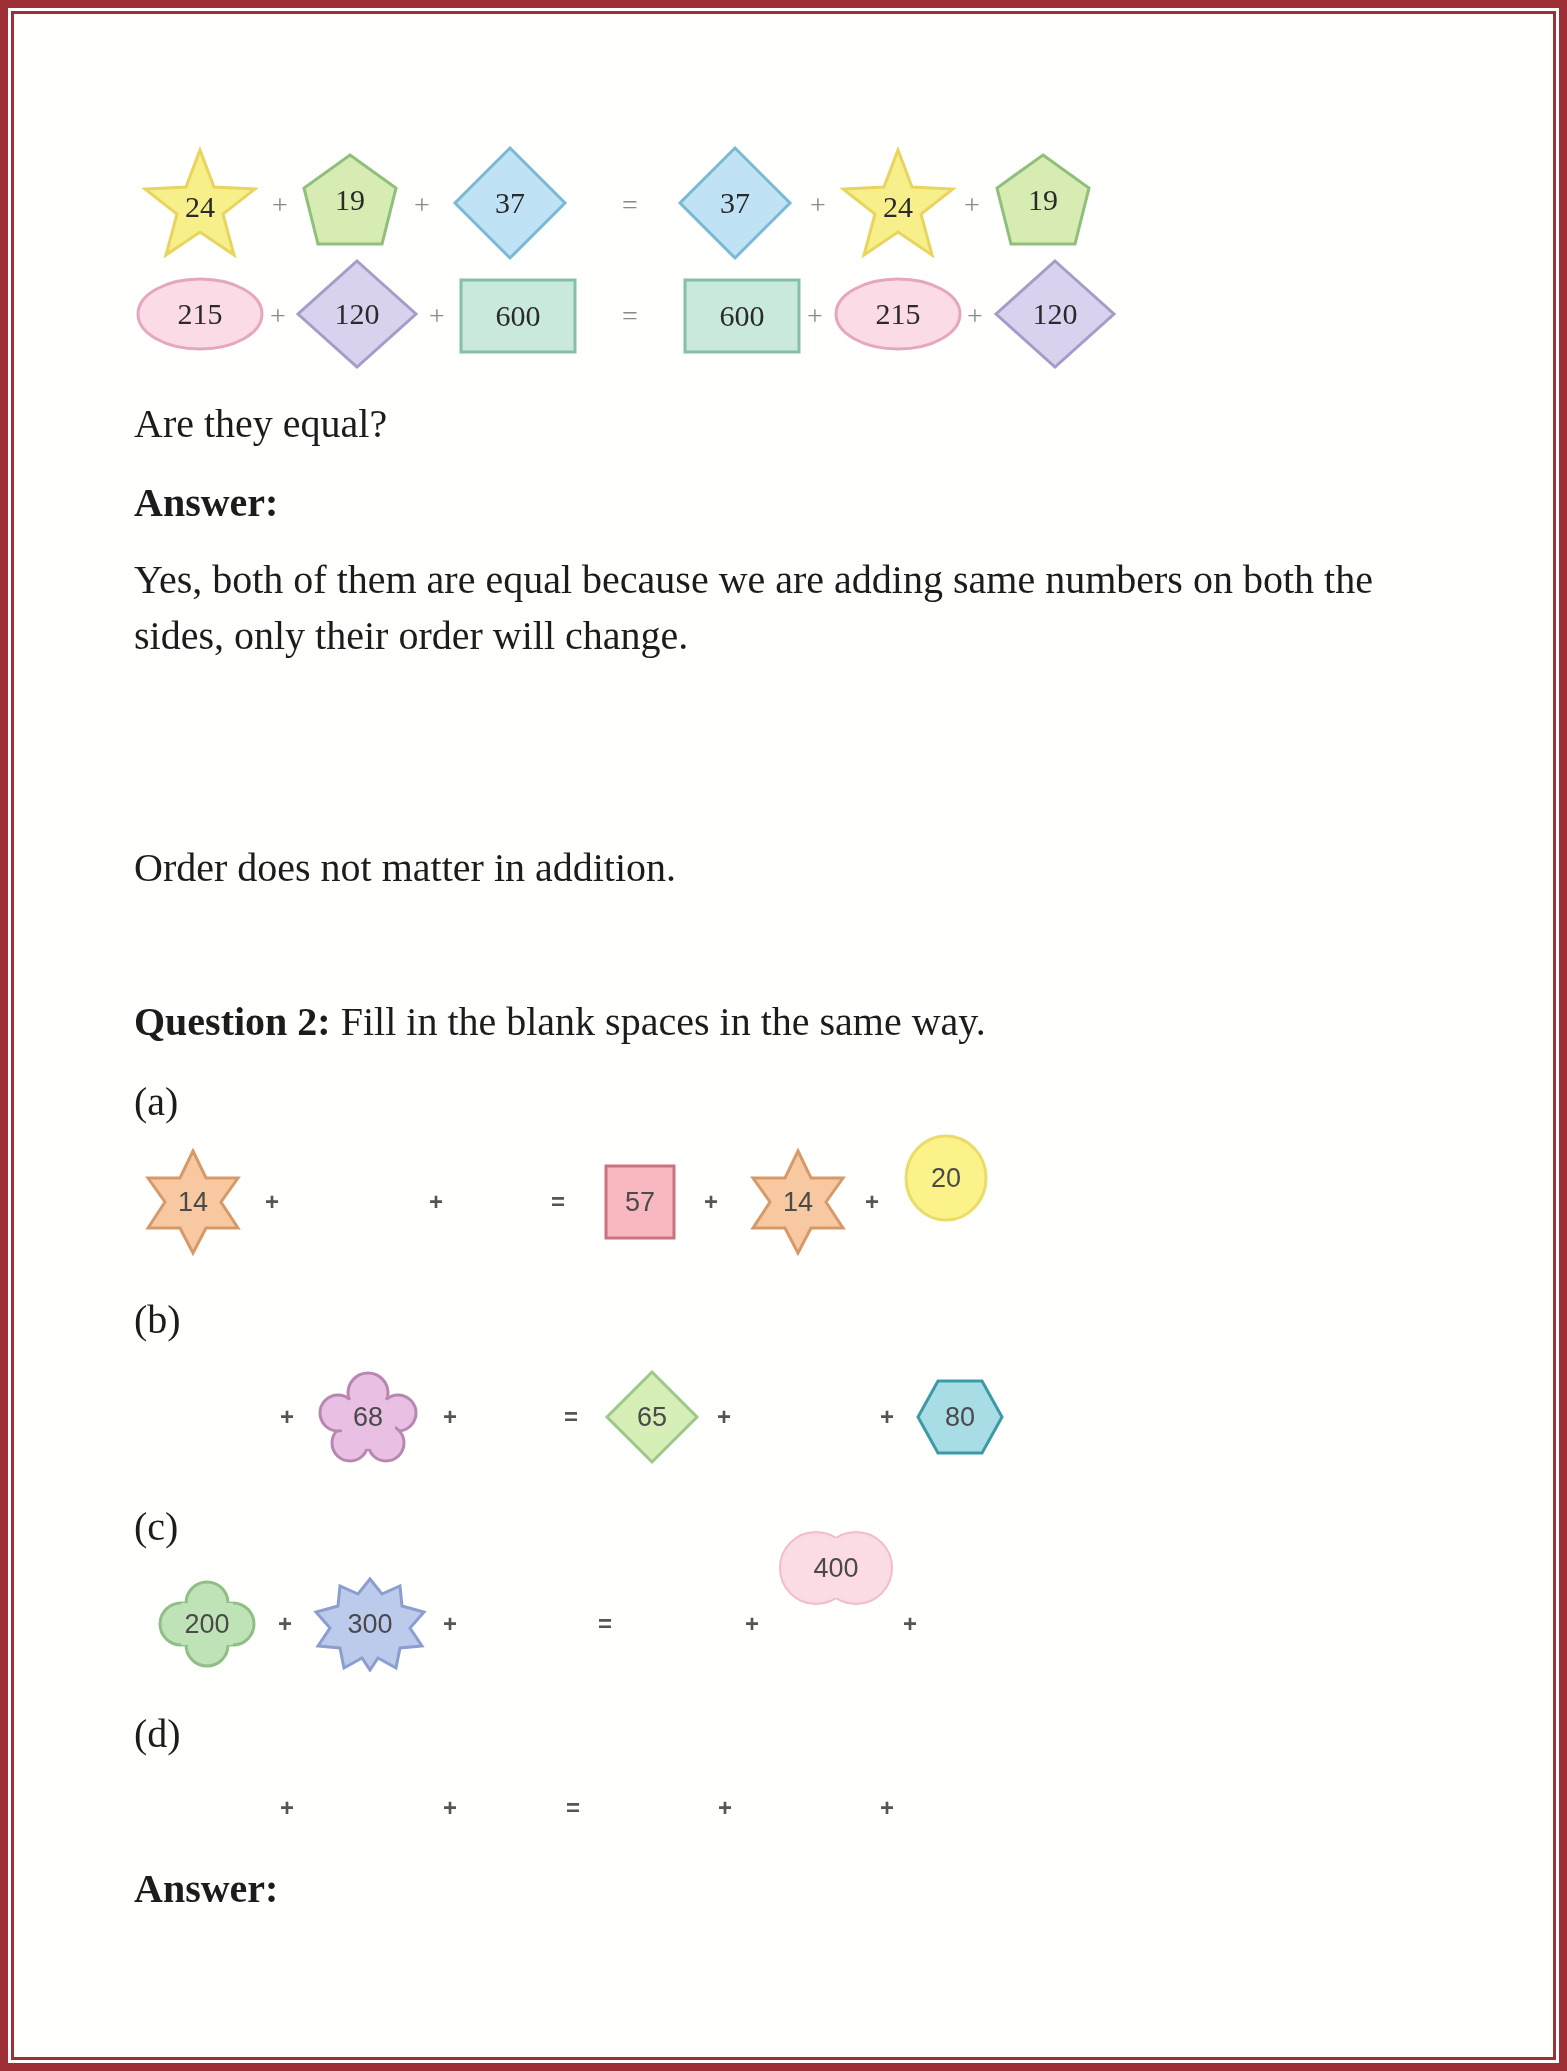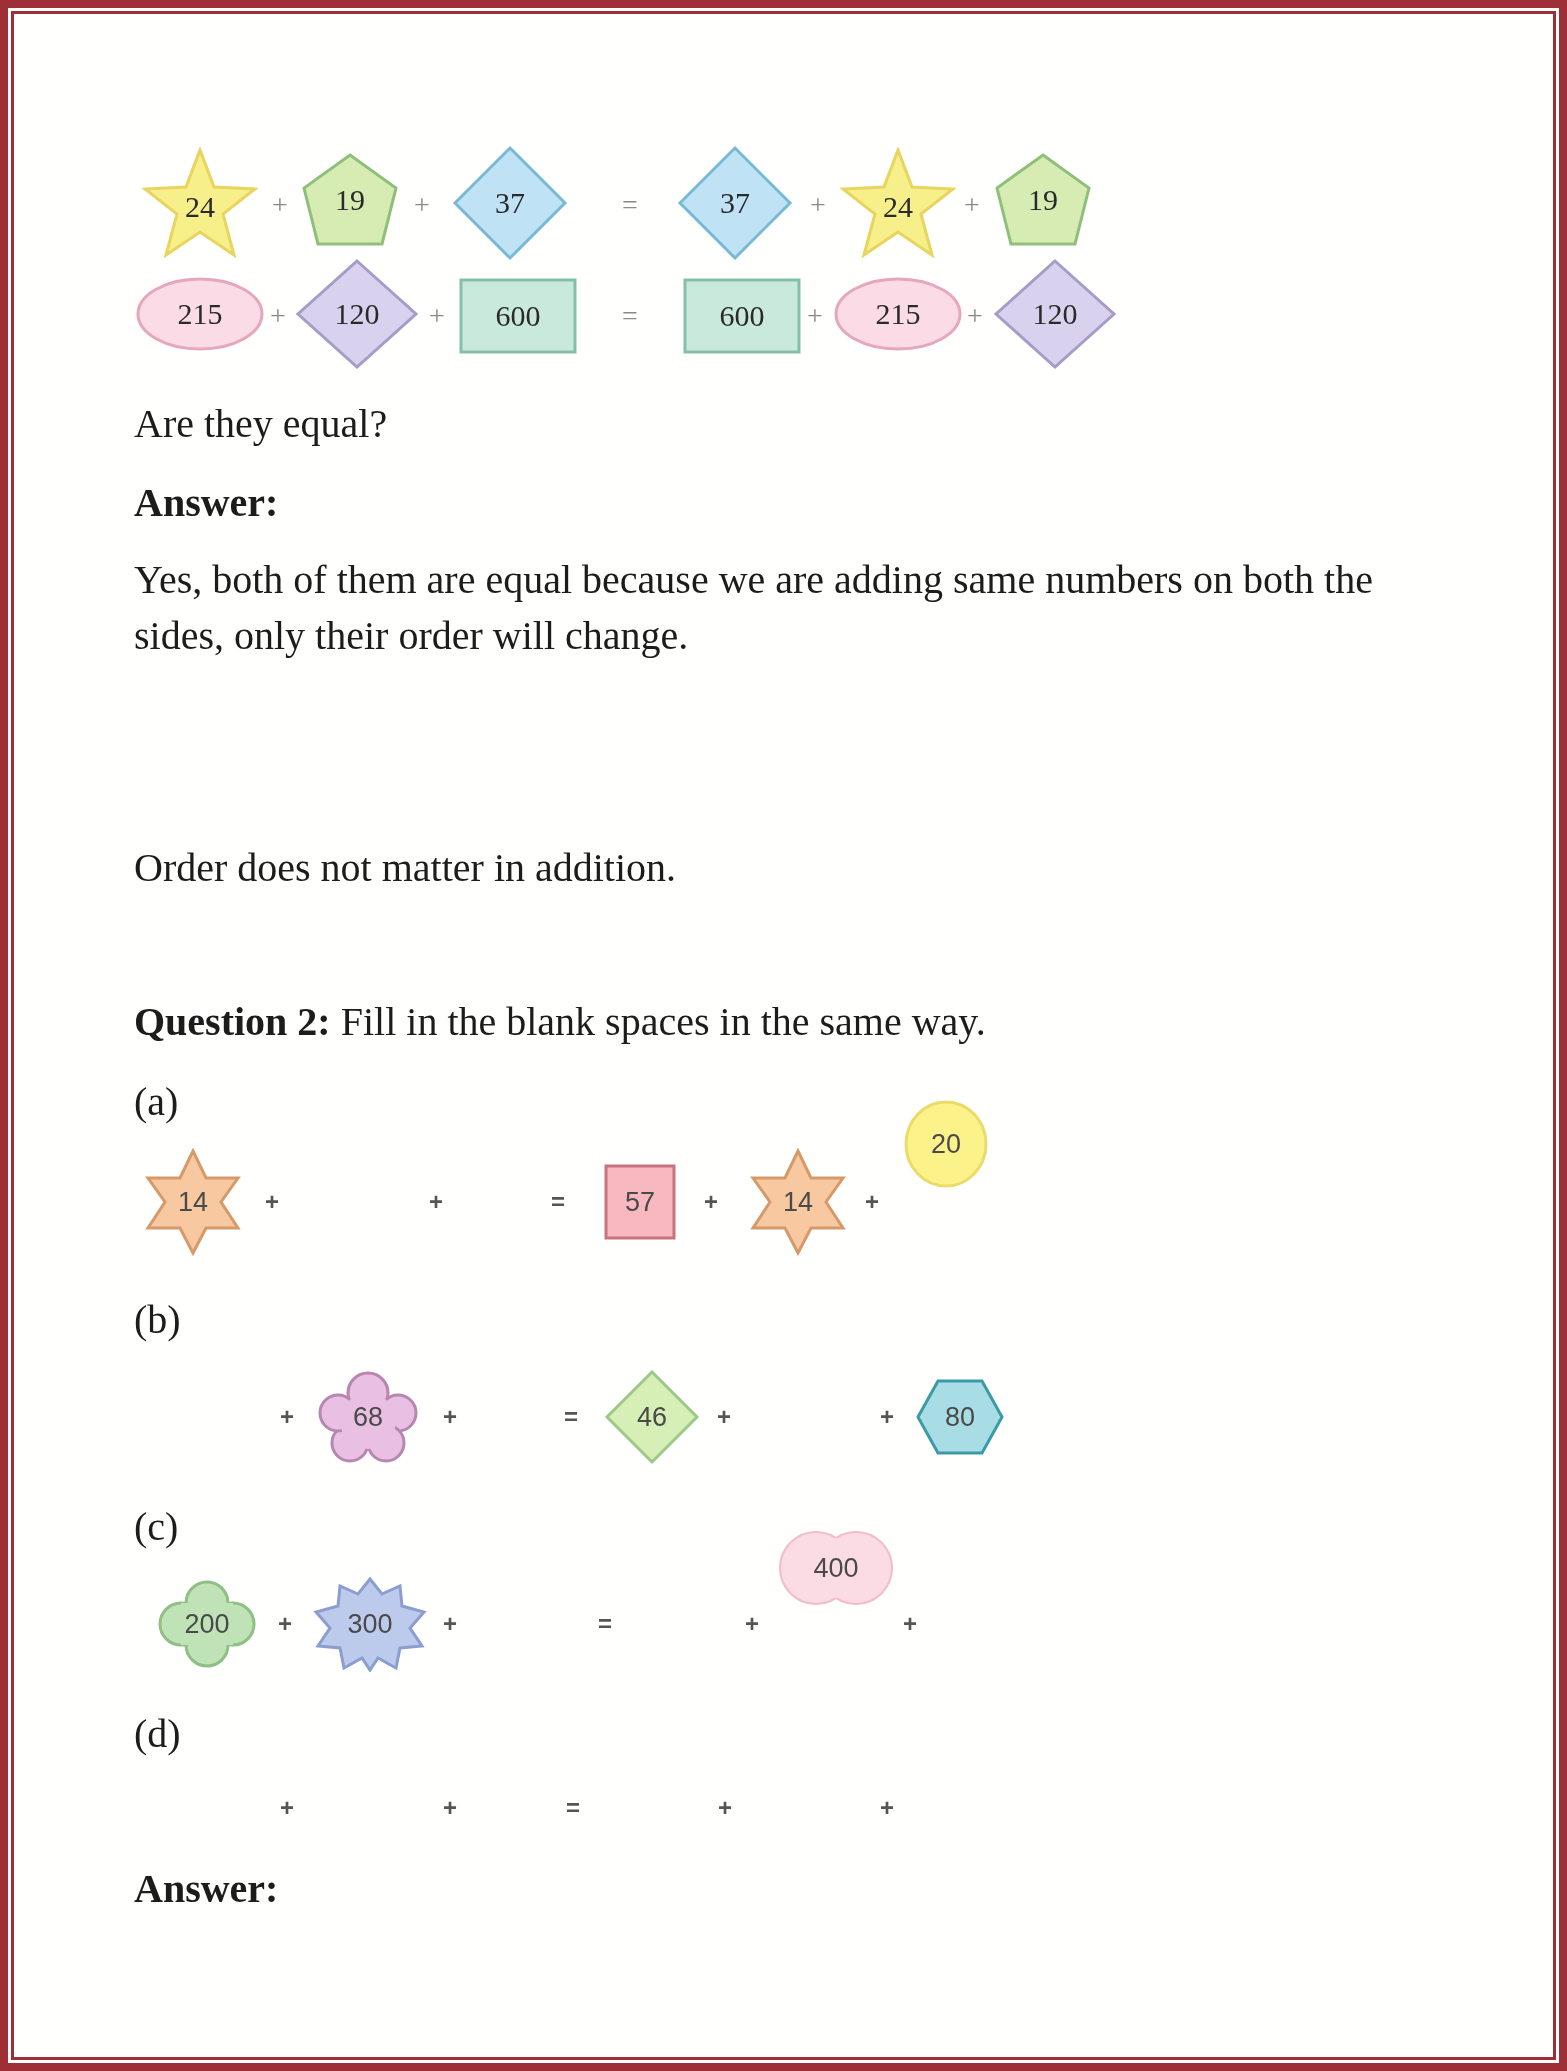--- a/index.html
+++ b/index.html
@@ -160,21 +160,21 @@
       <span class="lbl sans">57</span>
     </div>
     <span class="op sans" style="left:711px;top:1202px">+</span>
     <div class="shape" style="left:798px;top:1202px;width:100px;height:108px">
       <svg width="100" height="108" viewBox="0 0 100 108">
         <polygon points="50,3 63,30 95,30 78,54 95,80 63,80 50,105 37,80 5,80 22,54 5,30 37,30" fill="#f8c9a0" stroke="#d69a6a" stroke-width="3"></polygon>
       </svg>
       <span class="lbl sans">14</span>
     </div>
     <span class="op sans" style="left:872px;top:1202px">+</span>
-    <div class="shape" style="left:946px;top:1144px;width:86px;height:90px">
+    <div class="shape" style="left:946px;top:1178px;width:86px;height:90px">
       <svg width="86" height="90" viewBox="0 0 86 90">
         <ellipse cx="43" cy="45" rx="40" ry="42" fill="#fbf28a" stroke="#ebdc6a" stroke-width="3"></ellipse>
       </svg>
       <span class="lbl sans">20</span>
     </div>
   </div>
 
   <div class="txt" style="top:1296px">(b)</div>
   <div>
     <span class="op sans" style="left:287px;top:1417px">+</span>
@@ -190,21 +190,21 @@
         <circle cx="50" cy="52" r="28" fill="#e9bfe3"></circle>
       </svg>
       <span class="lbl sans">68</span>
     </div>
     <span class="op sans" style="left:450px;top:1417px">+</span>
     <span class="op sans" style="left:571px;top:1417px">=</span>
     <div class="shape" style="left:652px;top:1417px;width:96px;height:96px">
       <svg width="96" height="96" viewBox="0 0 96 96">
         <polygon points="48,3 93,48 48,93 3,48" fill="#d6efb6" stroke="#9cc98a" stroke-width="3"></polygon>
       </svg>
-      <span class="lbl sans">46</span>
+      <span class="lbl sans">65</span>
     </div>
     <span class="op sans" style="left:724px;top:1417px">+</span>
     <span class="op sans" style="left:887px;top:1417px">+</span>
     <div class="shape" style="left:960px;top:1417px;width:90px;height:78px">
       <svg width="90" height="78" viewBox="0 0 90 78">
         <polygon points="23,3 67,3 87,39 67,75 23,75 3,39" fill="#a9dde6" stroke="#3c9aa8" stroke-width="3"></polygon>
       </svg>
       <span class="lbl sans">80</span>
     </div>
   </div>

